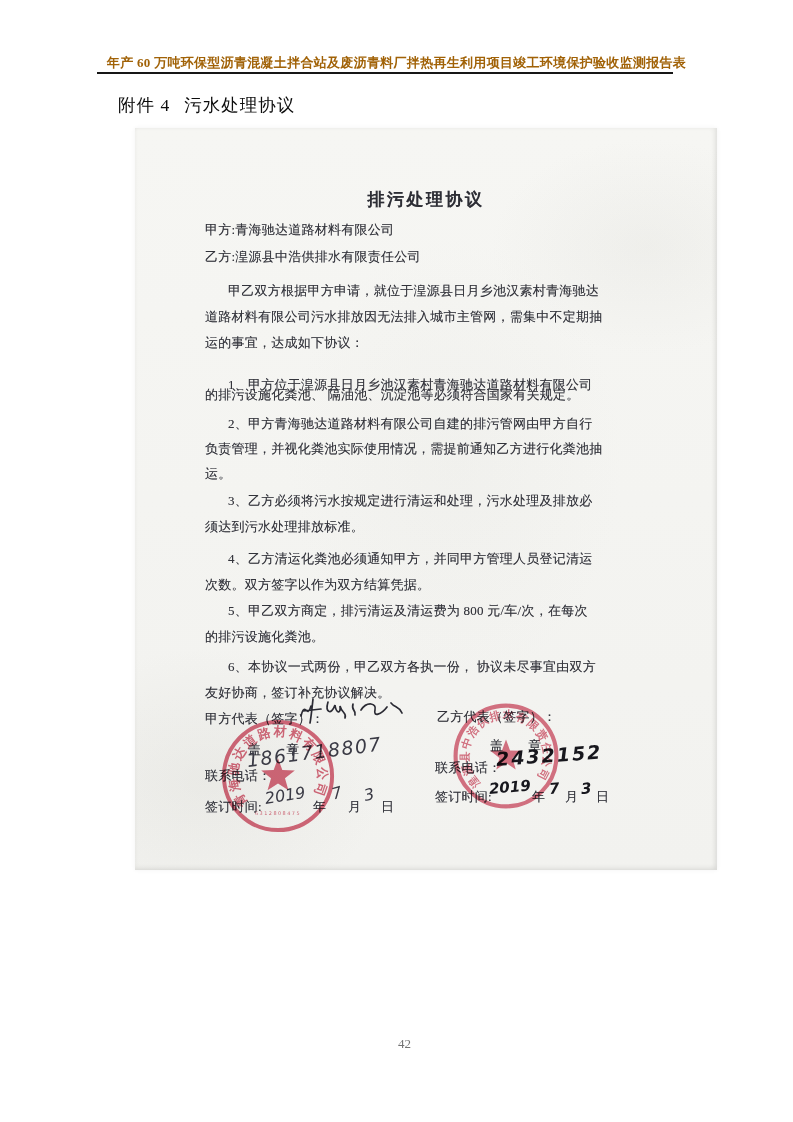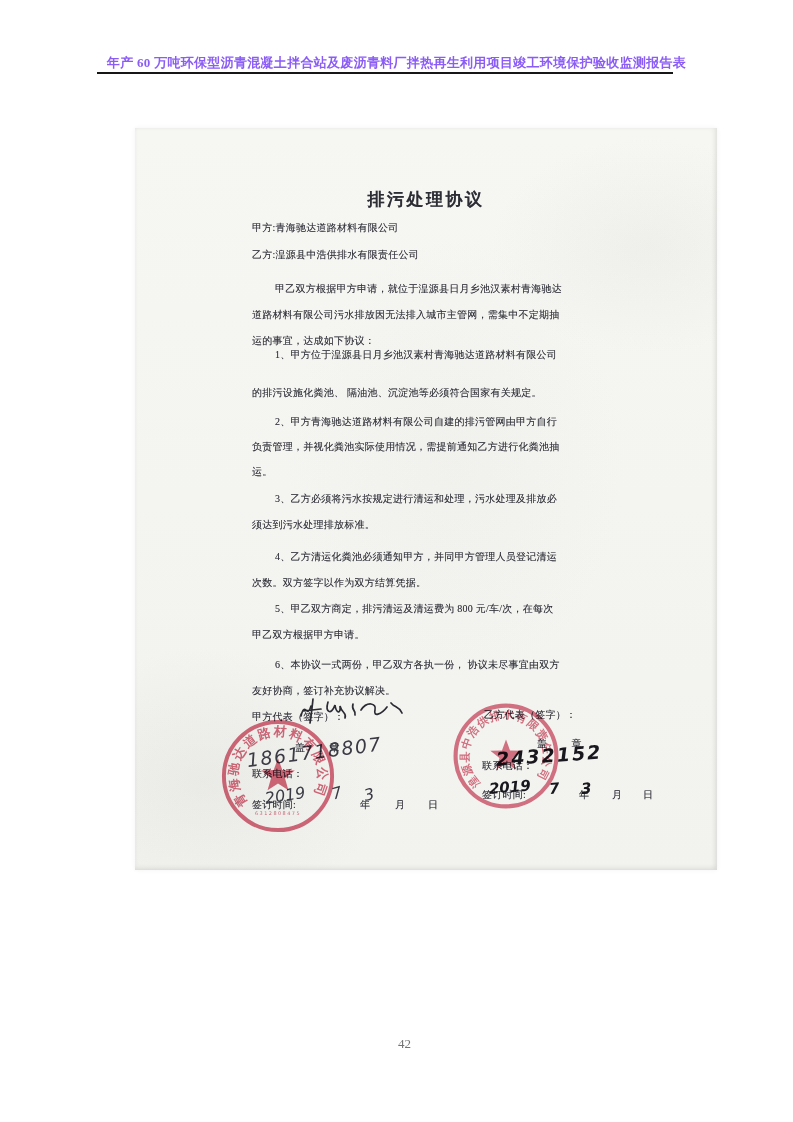--- a/index.html
+++ b/index.html
@@ -1,20 +1,20 @@
 <!DOCTYPE html>
 <html><head>
 <meta charset="utf-8">
 <style>
   html,body{margin:0;padding:0;background:#ffffff;}
   .page{position:relative;width:793px;height:1122px;background:#ffffff;overflow:hidden;
         font-family:"Liberation Serif", serif;color:#222;}
 
   .report-header{position:absolute;top:54px;left:0;width:100%;text-align:center;
-        font-size:13px;font-weight:bold;color:#8b5cf6;letter-spacing:0.3px;white-space:nowrap;}
+        font-size:13px;font-weight:bold;color:#a16207;letter-spacing:0.3px;white-space:nowrap;}
   .header-rule{position:absolute;top:72px;left:97px;width:576px;height:2.2px;background:#161616;}
 
   .attachment-heading{position:absolute;top:93px;left:118px;font-size:17.5px;color:#0c0c0c;
         letter-spacing:1px;white-space:nowrap;}
   .attachment-heading .gap{display:inline-block;width:14px;}
 
   
   .scan{position:absolute;left:135px;top:128px;width:582px;height:742px;
         background:
           radial-gradient(ellipse 300px 220px at 12% 88%, rgba(203,203,196,0.22), transparent 60%),
@@ -22,22 +22,22 @@
           radial-gradient(ellipse 240px 320px at 55% 45%, rgba(214,214,208,0.12), transparent 70%),
           linear-gradient(#f6f6f3,#f2f2ef);
         box-shadow: inset -3px 0 4px rgba(0,0,0,0.06), inset 0 -3px 4px rgba(0,0,0,0.05),
                     0 0 5px rgba(0,0,0,0.05);
         color:#33343b;}
 
   .doc-title{position:absolute;top:60px;left:0;width:100%;text-align:center;
         font-size:17px;font-weight:bold;letter-spacing:2.5px;color:#2d2e35;
         text-shadow:0 0 0.5px rgba(40,40,55,0.5);}
 
-  .ln{position:absolute;left:70px;font-size:10px;letter-spacing:0.25px;white-space:nowrap;
-        color:#33343b;text-shadow:0 0 0.4px rgba(45,45,60,0.45);margin-left:47px;}
+  .ln{position:absolute;left:70px;font-size:13px;letter-spacing:0.25px;white-space:nowrap;
+        color:#33343b;text-shadow:0 0 0.4px rgba(45,45,60,0.45);}
   .ind{left:93px;}
   .seal-label{letter-spacing:11px;}
 
   .hw{position:absolute;font-family:"DejaVu Sans", sans-serif;font-style:italic;
         color:#2e2e38;white-space:nowrap;transform-origin:left center;}
   .hw-pen{font-size:19px;letter-spacing:1.5px;transform:rotate(-7deg);color:#3a3a45;}
   .hw-pen-sm{font-size:16px;transform:rotate(-9deg);color:#3a3a45;}
   .hw-marker{font-size:19px;font-weight:bold;letter-spacing:2px;transform:rotate(-4deg);color:#17171d;}
   .hw-marker-sm{font-size:15px;font-weight:bold;transform:rotate(-5deg);color:#17171d;}
 
@@ -48,41 +48,44 @@
         font-size:13px;color:#737373;}
 </style>
 </head>
 <body>
 
 <div class="page">
 
   <div class="report-header">年产 60 万吨环保型沥青混凝土拌合站及废沥青料厂拌热再生利用项目竣工环境保护验收监测报告表</div>
   <div class="header-rule"></div>
 
+  <div class="attachment-heading">
+    <span>附件 4</span><span class="gap"></span><span>污水处理协议</span>
+  </div>
 
   <div class="scan">
 
     <div class="doc-title">排污处理协议</div>
 
     <div class="ln" style="top:93px">甲方:青海驰达道路材料有限公司</div>
     <div class="ln" style="top:120px">乙方:湟源县中浩供排水有限责任公司</div>
     <div class="ln" style="top:180px">道路材料有限公司污水排放因无法排入城市主管网，需集中不定期抽</div>
     <div class="ln ind" style="top:154px">甲乙双方根据甲方申请，就位于湟源县日月乡池汉素村青海驰达</div>
     <div class="ln" style="top:206px">运的事宜，达成如下协议：</div>
-    <div class="ln ind" style="top:220px">1、甲方位于湟源县日月乡池汉素村青海驰达道路材料有限公司</div>
+    <div class="ln ind" style="top:248px">1、甲方位于湟源县日月乡池汉素村青海驰达道路材料有限公司</div>
     <div class="ln" style="top:258px">的排污设施化粪池、 隔油池、沉淀池等必须符合国家有关规定。</div>
     <div class="ln ind" style="top:287px">2、甲方青海驰达道路材料有限公司自建的排污管网由甲方自行</div>
     <div class="ln" style="top:312px">负责管理，并视化粪池实际使用情况，需提前通知乙方进行化粪池抽</div>
     <div class="ln" style="top:337px">运。</div>
     <div class="ln ind" style="top:364px">3、乙方必须将污水按规定进行清运和处理，污水处理及排放必</div>
     <div class="ln" style="top:390px">须达到污水处理排放标准。</div>
     <div class="ln ind" style="top:422px">4、乙方清运化粪池必须通知甲方，并同甲方管理人员登记清运</div>
     <div class="ln" style="top:448px">次数。双方签字以作为双方结算凭据。</div>
     <div class="ln ind" style="top:474px">5、甲乙双方商定，排污清运及清运费为 800 元/车/次，在每次</div>
-    <div class="ln" style="top:500px">甲乙双方根据甲方申请。</div>
+    <div class="ln" style="top:500px">的排污设施化粪池。</div>
     <div class="ln ind" style="top:530px">6、本协议一式两份，甲乙双方各执一份， 协议未尽事宜由双方</div>
     <div class="ln" style="top:556px">友好协商，签订补充协议解决。</div>
 
     <div class="ln" style="top:582px">甲方代表（签字）：</div>
     <div class="ln seal-label" style="top:613px;left:113px">盖 章</div>
     <div class="ln" style="top:639px">联系电话：</div>
     <div class="ln" style="top:670px">签订时间:</div>
     <div class="ln" style="top:670px;left:178px">年</div>
     <div class="ln" style="top:670px;left:213px">月</div>
     <div class="ln" style="top:670px;left:246px">日</div>

